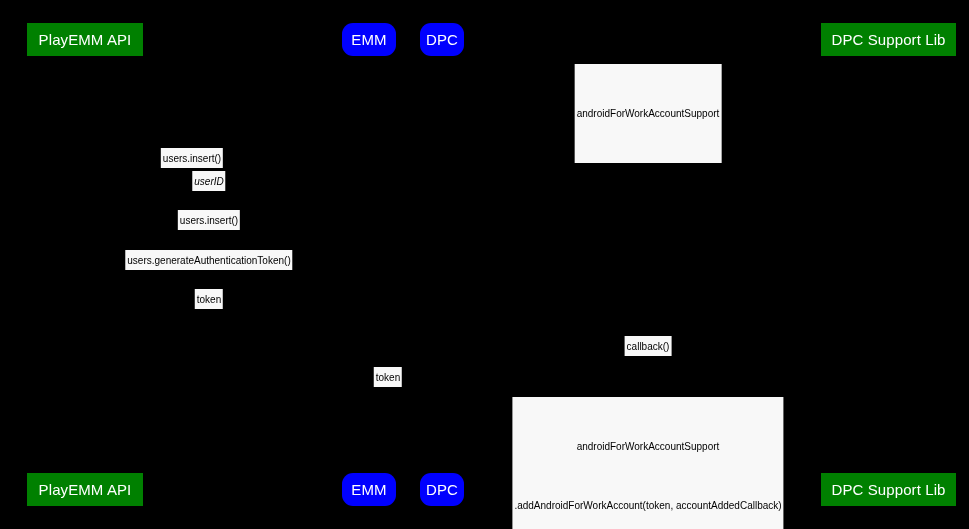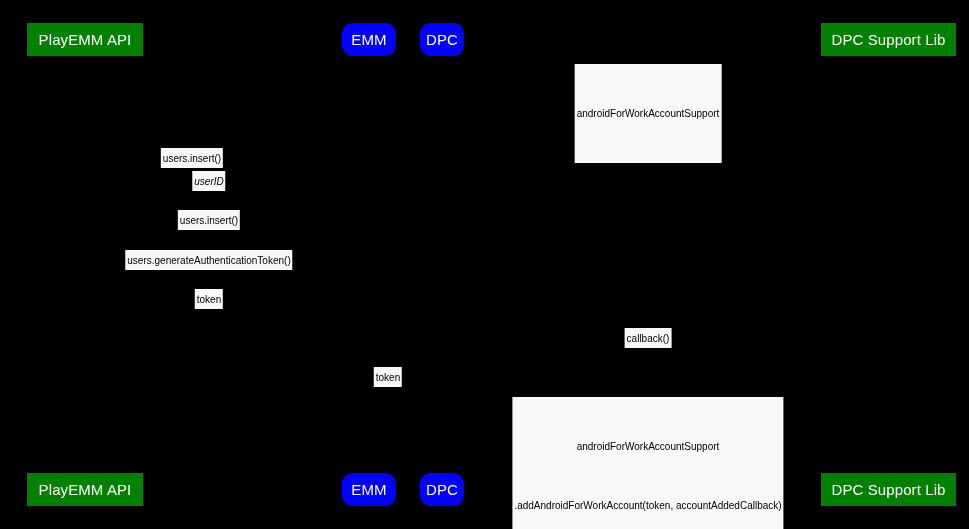--- a/index.html
+++ b/index.html
@@ -78,21 +78,21 @@
   <div class="msg" style="left:192px; top:132px;margin-top:16px;">users.insert()</div>
 
   <div class="msg" style="left:209px; top:171px;font-style:italic;">userID</div>
 
   <div class="msg" style="left:209px; top:210px;">users.insert()</div>
 
   <div class="msg" style="left:209px; top:250px;">users.generateAuthenticationToken()</div>
 
   <div class="msg" style="left:209px; top:289px;">token</div>
 
-  <div class="msg" style="left:648px; top:328px;">callback()</div>
+  <div class="msg" style="left:648px; top:336px;">callback()</div>
 
   <div class="msg" style="left:388px; top:367px;">token</div>
 
   <div class="msg two-line" style="left:648px; top:397px;">
     <div>androidForWorkAccountSupport</div>
     <div>.addAndroidForWorkAccount(token, accountAddedCallback)</div>
   </div>
 
   <div class="participant green" style="left:10px; top:473px; width:116px; height:33px;">
     <span>PlayEMM API</span>

